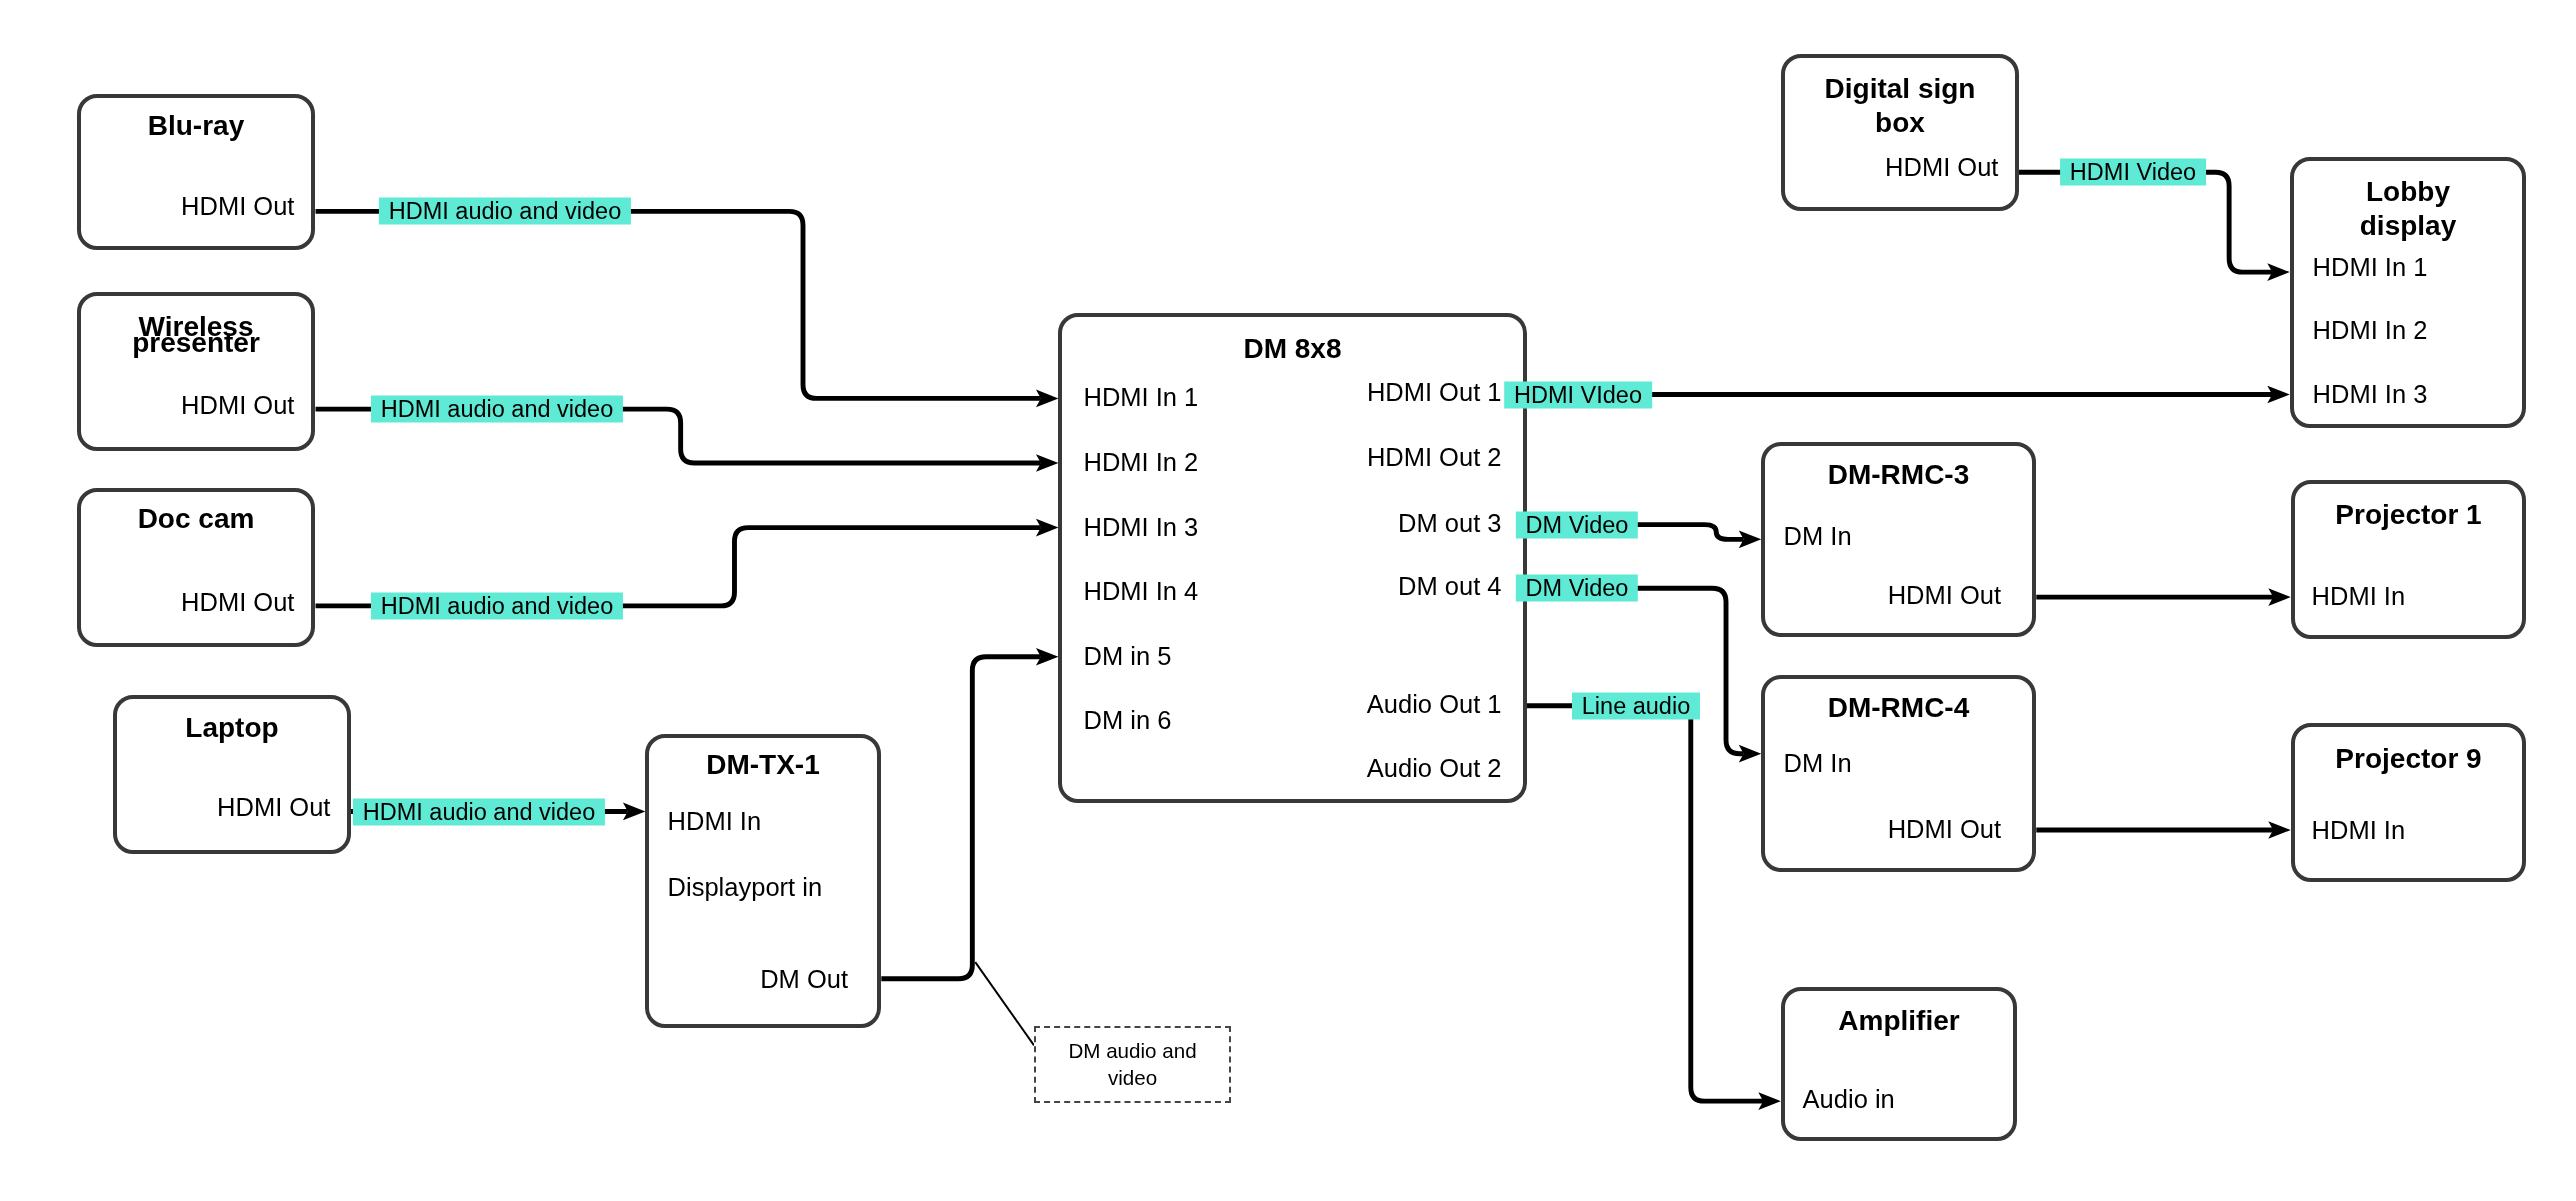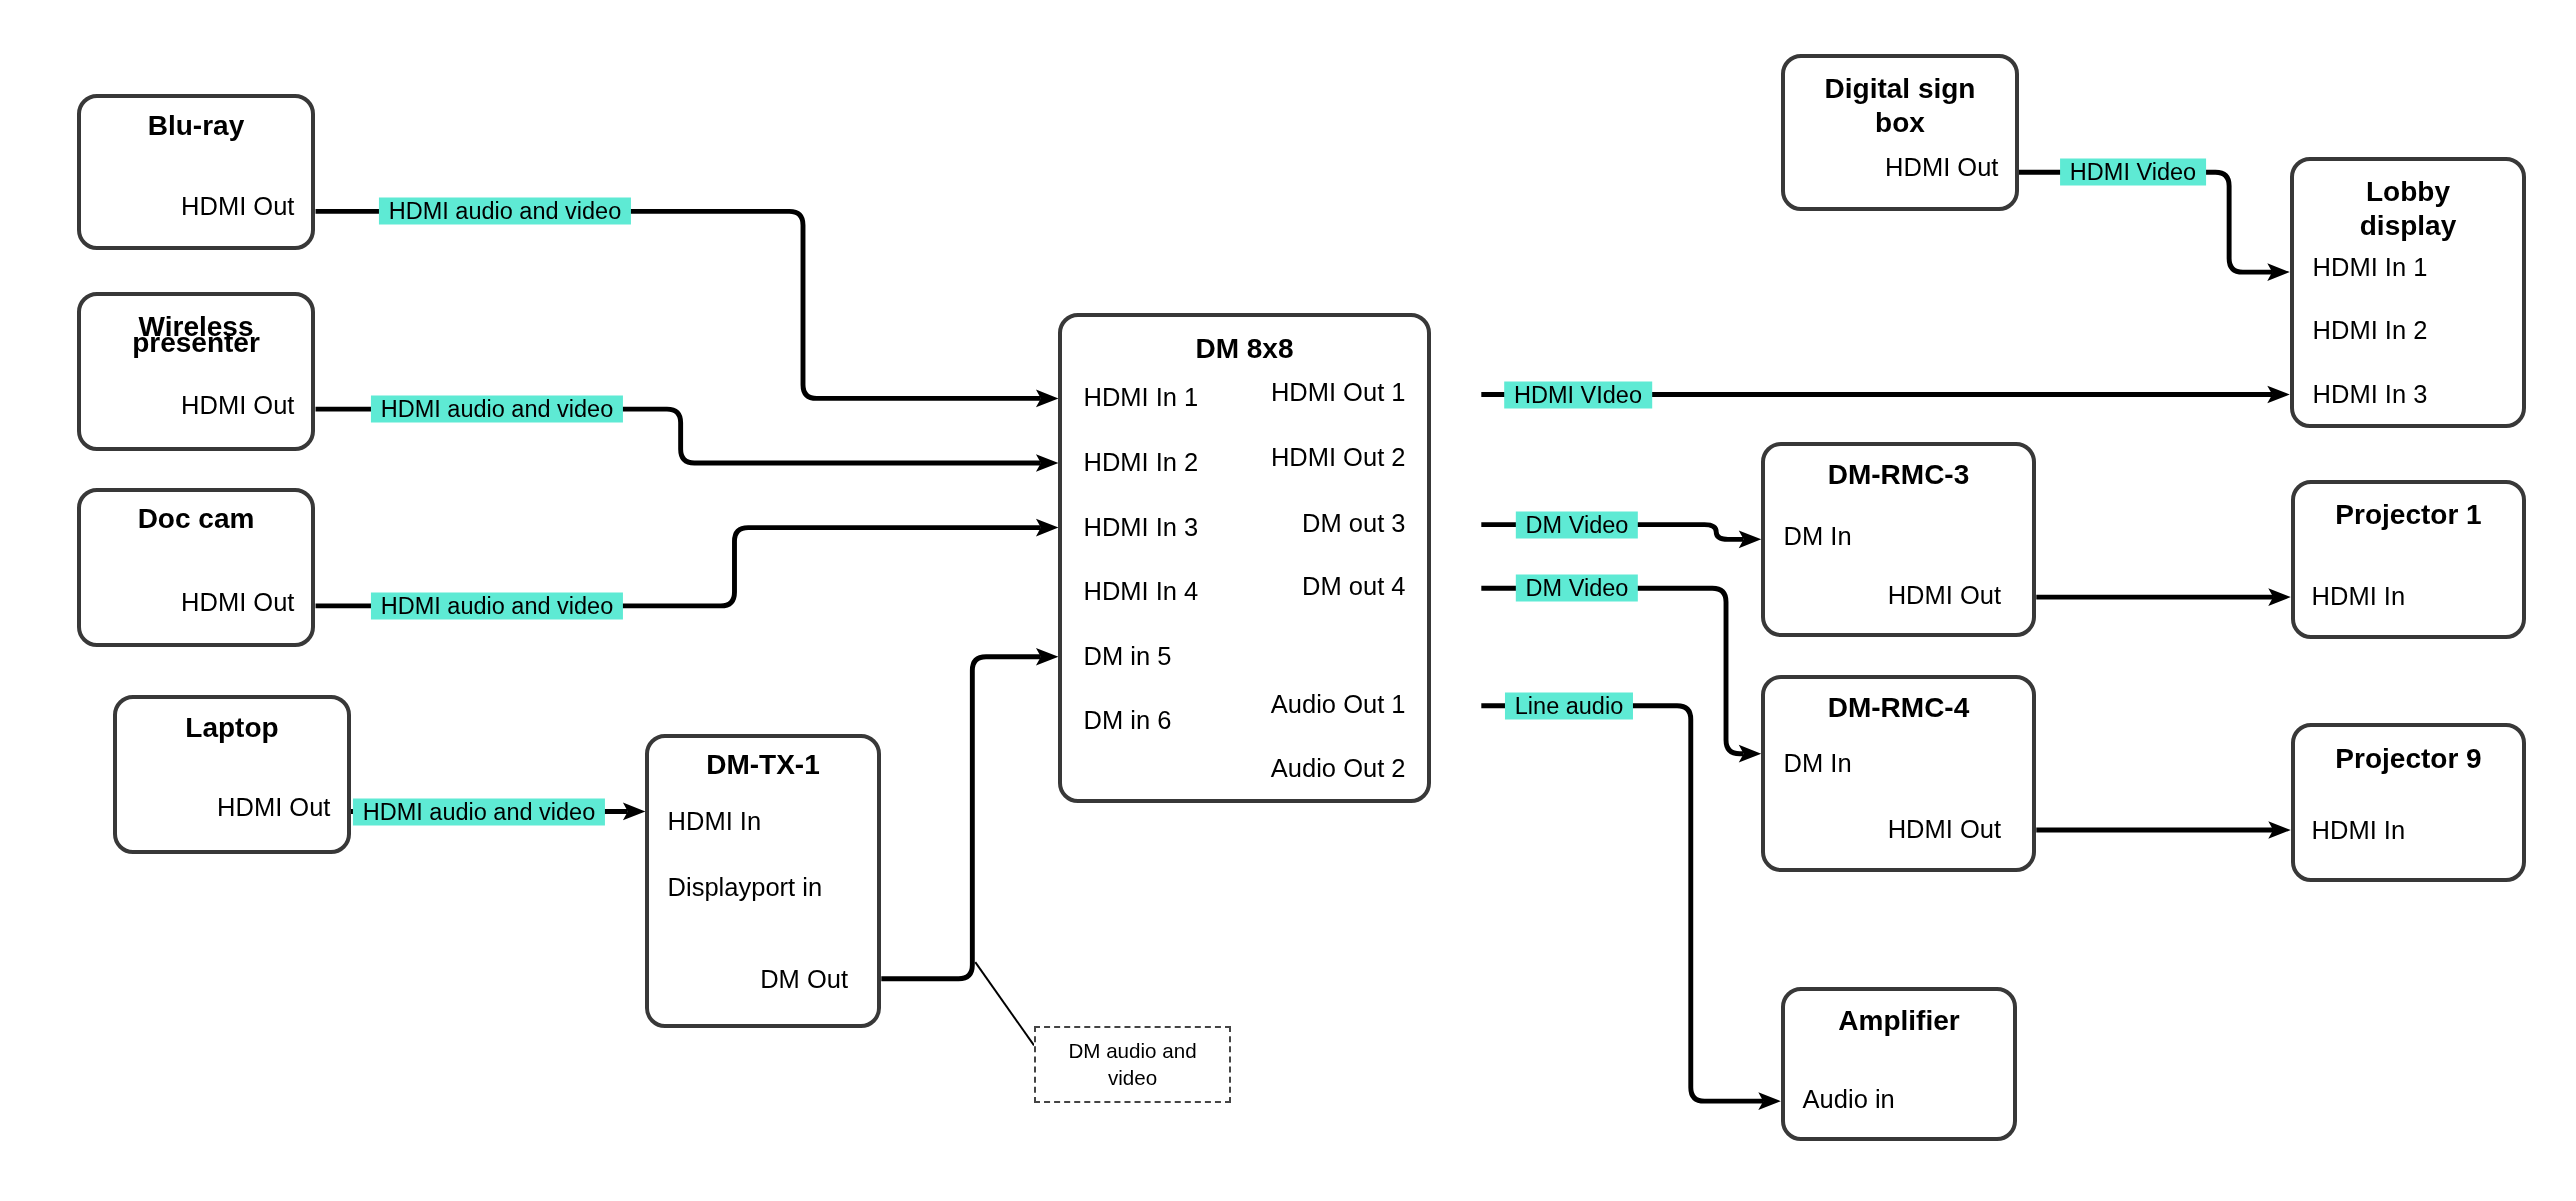--- a/index.html
+++ b/index.html
@@ -99,21 +99,21 @@
     <div class="port" style="right:16.6px;top:108px;">HDMI Out</div>
   </div>
 
   <div class="box z1" style="left:645px;top:734px;width:236px;height:294px;">
     <div class="title" style="top:27.4px;">DM-TX-1</div>
     <div class="port" style="left:18.6px;top:83px;">HDMI In</div>
     <div class="port" style="left:18.6px;top:149px;">Displayport in</div>
     <div class="port" style="right:29px;top:241px;">DM Out</div>
   </div>
 
-  <div class="box z1" style="left:1058px;top:313px;width:373px;height:490px;">
+  <div class="box z1" style="left:1058px;top:313px;width:469px;height:490px;">
     <div class="title" style="top:32px;">DM 8x8</div>
     <div class="port" style="left:21.5px;top:80px;">HDMI In 1</div>
     <div class="port" style="left:21.5px;top:145px;">HDMI In 2</div>
     <div class="port" style="left:21.5px;top:210px;">HDMI In 3</div>
     <div class="port" style="left:21.5px;top:274px;">HDMI In 4</div>
     <div class="port" style="left:21.5px;top:339px;">DM in 5</div>
     <div class="port" style="left:21.5px;top:403px;">DM in 6</div>
     <div class="port" style="right:21.5px;top:75px;">HDMI Out 1</div>
     <div class="port" style="right:21.5px;top:140px;">HDMI Out 2</div>
     <div class="port" style="right:21.5px;top:206px;">DM out 3</div>
@@ -169,16 +169,16 @@
   </div>
 
   <div class="conn-label" style="left:505px;top:211px;">HDMI audio and video</div>
   <div class="conn-label" style="left:497px;top:409px;">HDMI audio and video</div>
   <div class="conn-label" style="left:497px;top:606px;">HDMI audio and video</div>
   <div class="conn-label" style="left:479px;top:812px;">HDMI audio and video</div>
   <div class="conn-label" style="left:1578px;top:395px;">HDMI VIdeo</div>
   <div class="conn-label" style="left:2133px;top:172px;">HDMI Video</div>
   <div class="conn-label" style="left:1577px;top:525px;">DM Video</div>
   <div class="conn-label" style="left:1577px;top:588px;">DM Video</div>
-  <div class="conn-label" style="left:1569px;top:706px;">Line audio</div>
+  <div class="conn-label" style="left:1636px;top:706px;">Line audio</div>
 
 </div>
 
 
 </body></html>

